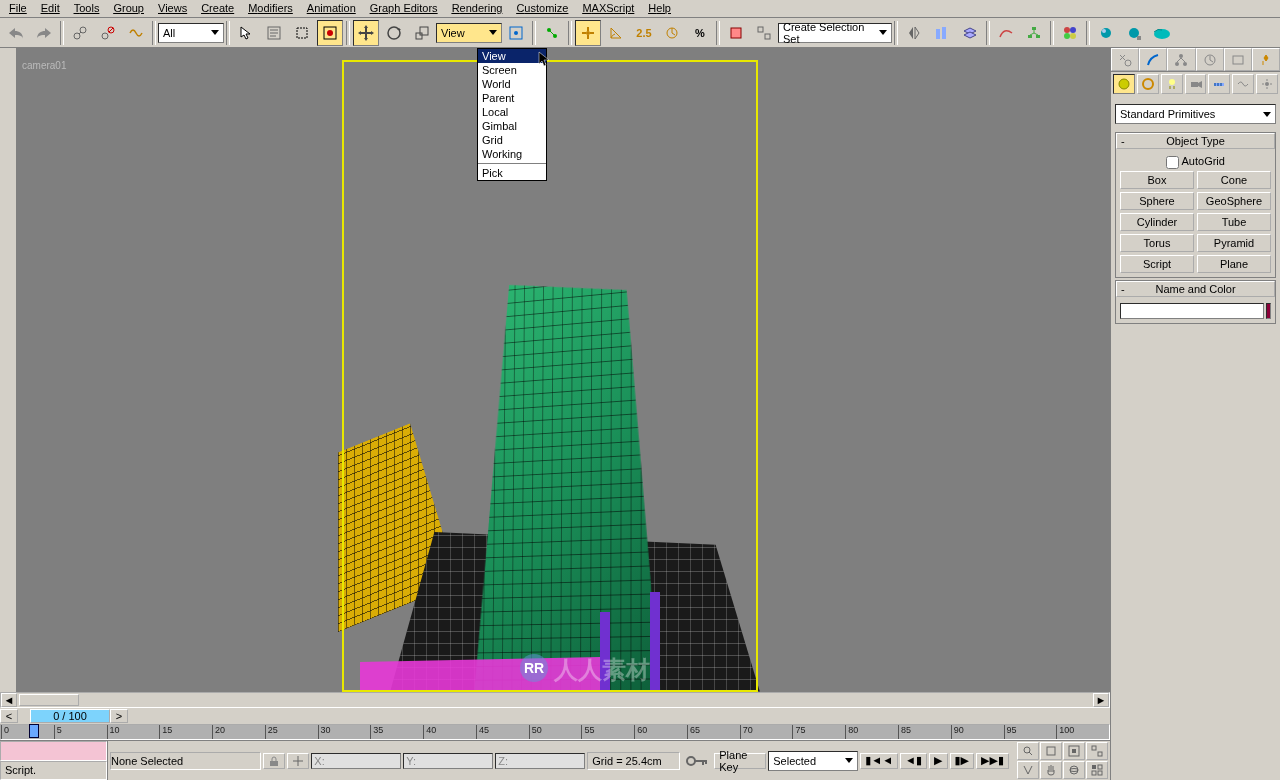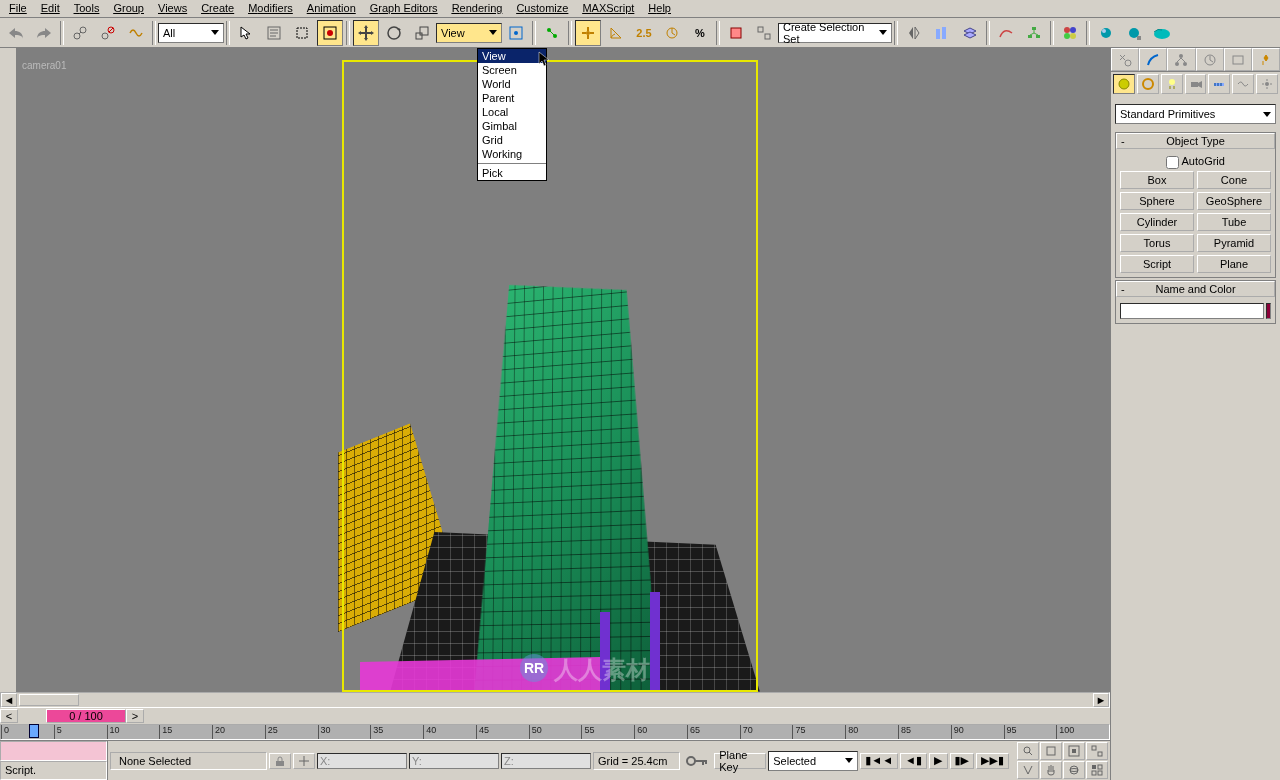--- a/index.html
+++ b/index.html
@@ -48,21 +48,21 @@
 .obtn { height: 18px; border: 1px outset #fff; background: #d4d0c8; text-align: center; line-height: 16px; cursor: pointer; }
 .autogrid { text-align: center; margin: 2px 0; }
 .autogrid input { vertical-align: middle; }
 .colorrow { display: flex; gap: 2px; margin-top: 2px; }
 .colorrow input { flex: 1; height: 16px; border: 1px inset #808080; background: #fff; }
 .colorswatch { width: 16px; height: 16px; background: #8b0038; border: 1px inset #808080; }
 
 
 .timeslider { position: absolute; left: 0; right: 170px; bottom: 56px; height: 16px; background: #d4d0c8; display: flex; align-items: center; }
 .timeslider .slbtn { width: 18px; height: 14px; border: 1px outset #fff; background:#d4d0c8; display:flex; align-items:center; justify-content:center; }
-.timeslider .handle { width: 80px; height: 14px; border: 1px outset #fff; background: #ec4899; text-align: center; line-height: 12px; margin-left: 28px; }
+.timeslider .handle { width: 80px; height: 14px; border: 1px outset #fff; background: #7dd3fc; text-align: center; line-height: 12px; margin-left: 12px; }
 .ruler { position: absolute; left: 0; right: 170px; bottom: 40px; height: 16px; background: #b0b0b0; border: 1px inset #fff; display: flex; }
 .ruler .tick { flex: 1; border-left: 1px solid #555; font-size: 9px; padding-left: 2px; color: #222; position: relative; }
 .ruler .marker { position: absolute; left: 28px; top: -1px; width: 10px; height: 14px; background: #6aa8ff; border: 1px solid #003; }
 
 .statusbar { position: absolute; left: 0; right: 170px; bottom: 0; height: 40px; background: #d4d0c8; border-top: 1px solid #808080; display: flex; }
 .statusbar .col1 { width: 108px; border-right: 1px solid #808080; display: flex; flex-direction: column; }
 .statusbar .cell { flex: 1; border: 1px inset #fff; padding: 2px 4px; background: #d4d0c8; }
 .statusbar .col2 { flex: 1; display: flex; flex-direction: column; }
 .statusbar .row { flex: 1; display: flex; align-items: center; gap: 2px; padding: 1px 2px; }
 .coord { width: 90px; height: 16px; border: 1px inset #808080; background: #e0e0e0; padding: 0 2px; display: flex; align-items: center; }
@@ -494,21 +494,21 @@
   <div class="tick">100</div>
 </div>
 
 <div class="statusbar">
   <div class="col1">
     <div class="cell" style="background:#f4c4d4"></div>
     <div class="cell">Script.</div>
   </div>
   <div class="col2">
     <div class="row">
-      <div class="cell" style="flex:1.8; border:1px inset #fff; padding:2px 8px">None Selected</div>
+      <div class="cell" style="flex:1.8; border:1px inset #fff; padding:2px 0">None Selected</div>
       <div class="sbtn">
           <svg width="12" height="12">
             <rect x="2" y="6" width="8" height="5" fill="#888"></rect>
             <path d="M4 6 L4 4 A2 2 0 0 1 8 4 L8 6" fill="none" stroke="#888"></path>
           </svg>
         </div>
       <div class="sbtn">
           <svg width="12" height="12">
             <path d="M6 1 L6 11 M1 6 L11 6" stroke="#666"></path>
           </svg>

